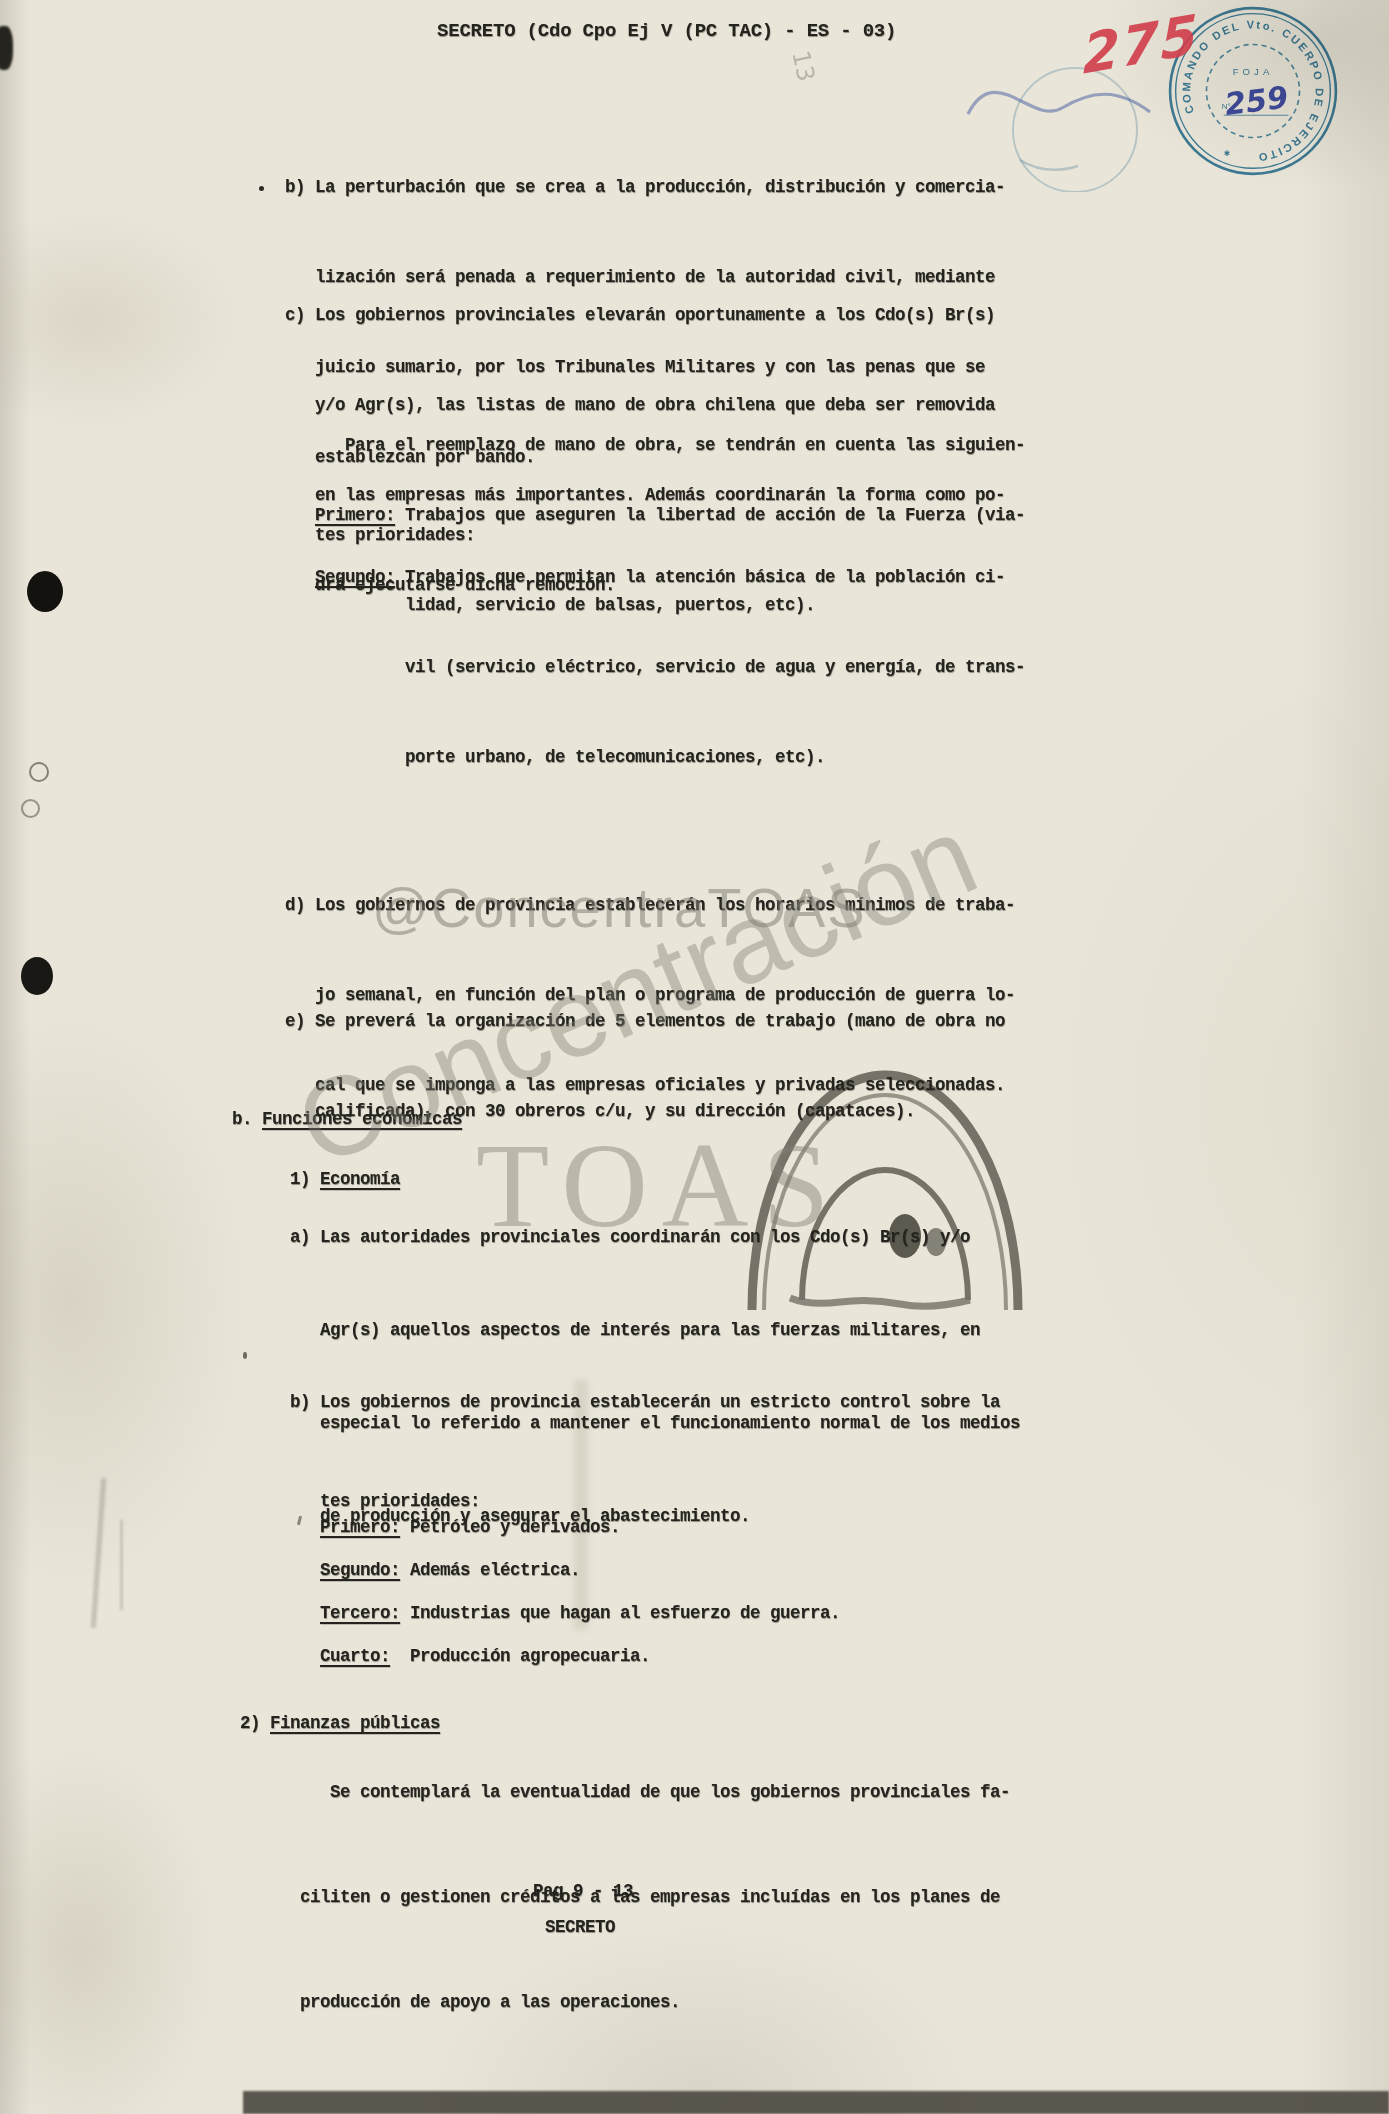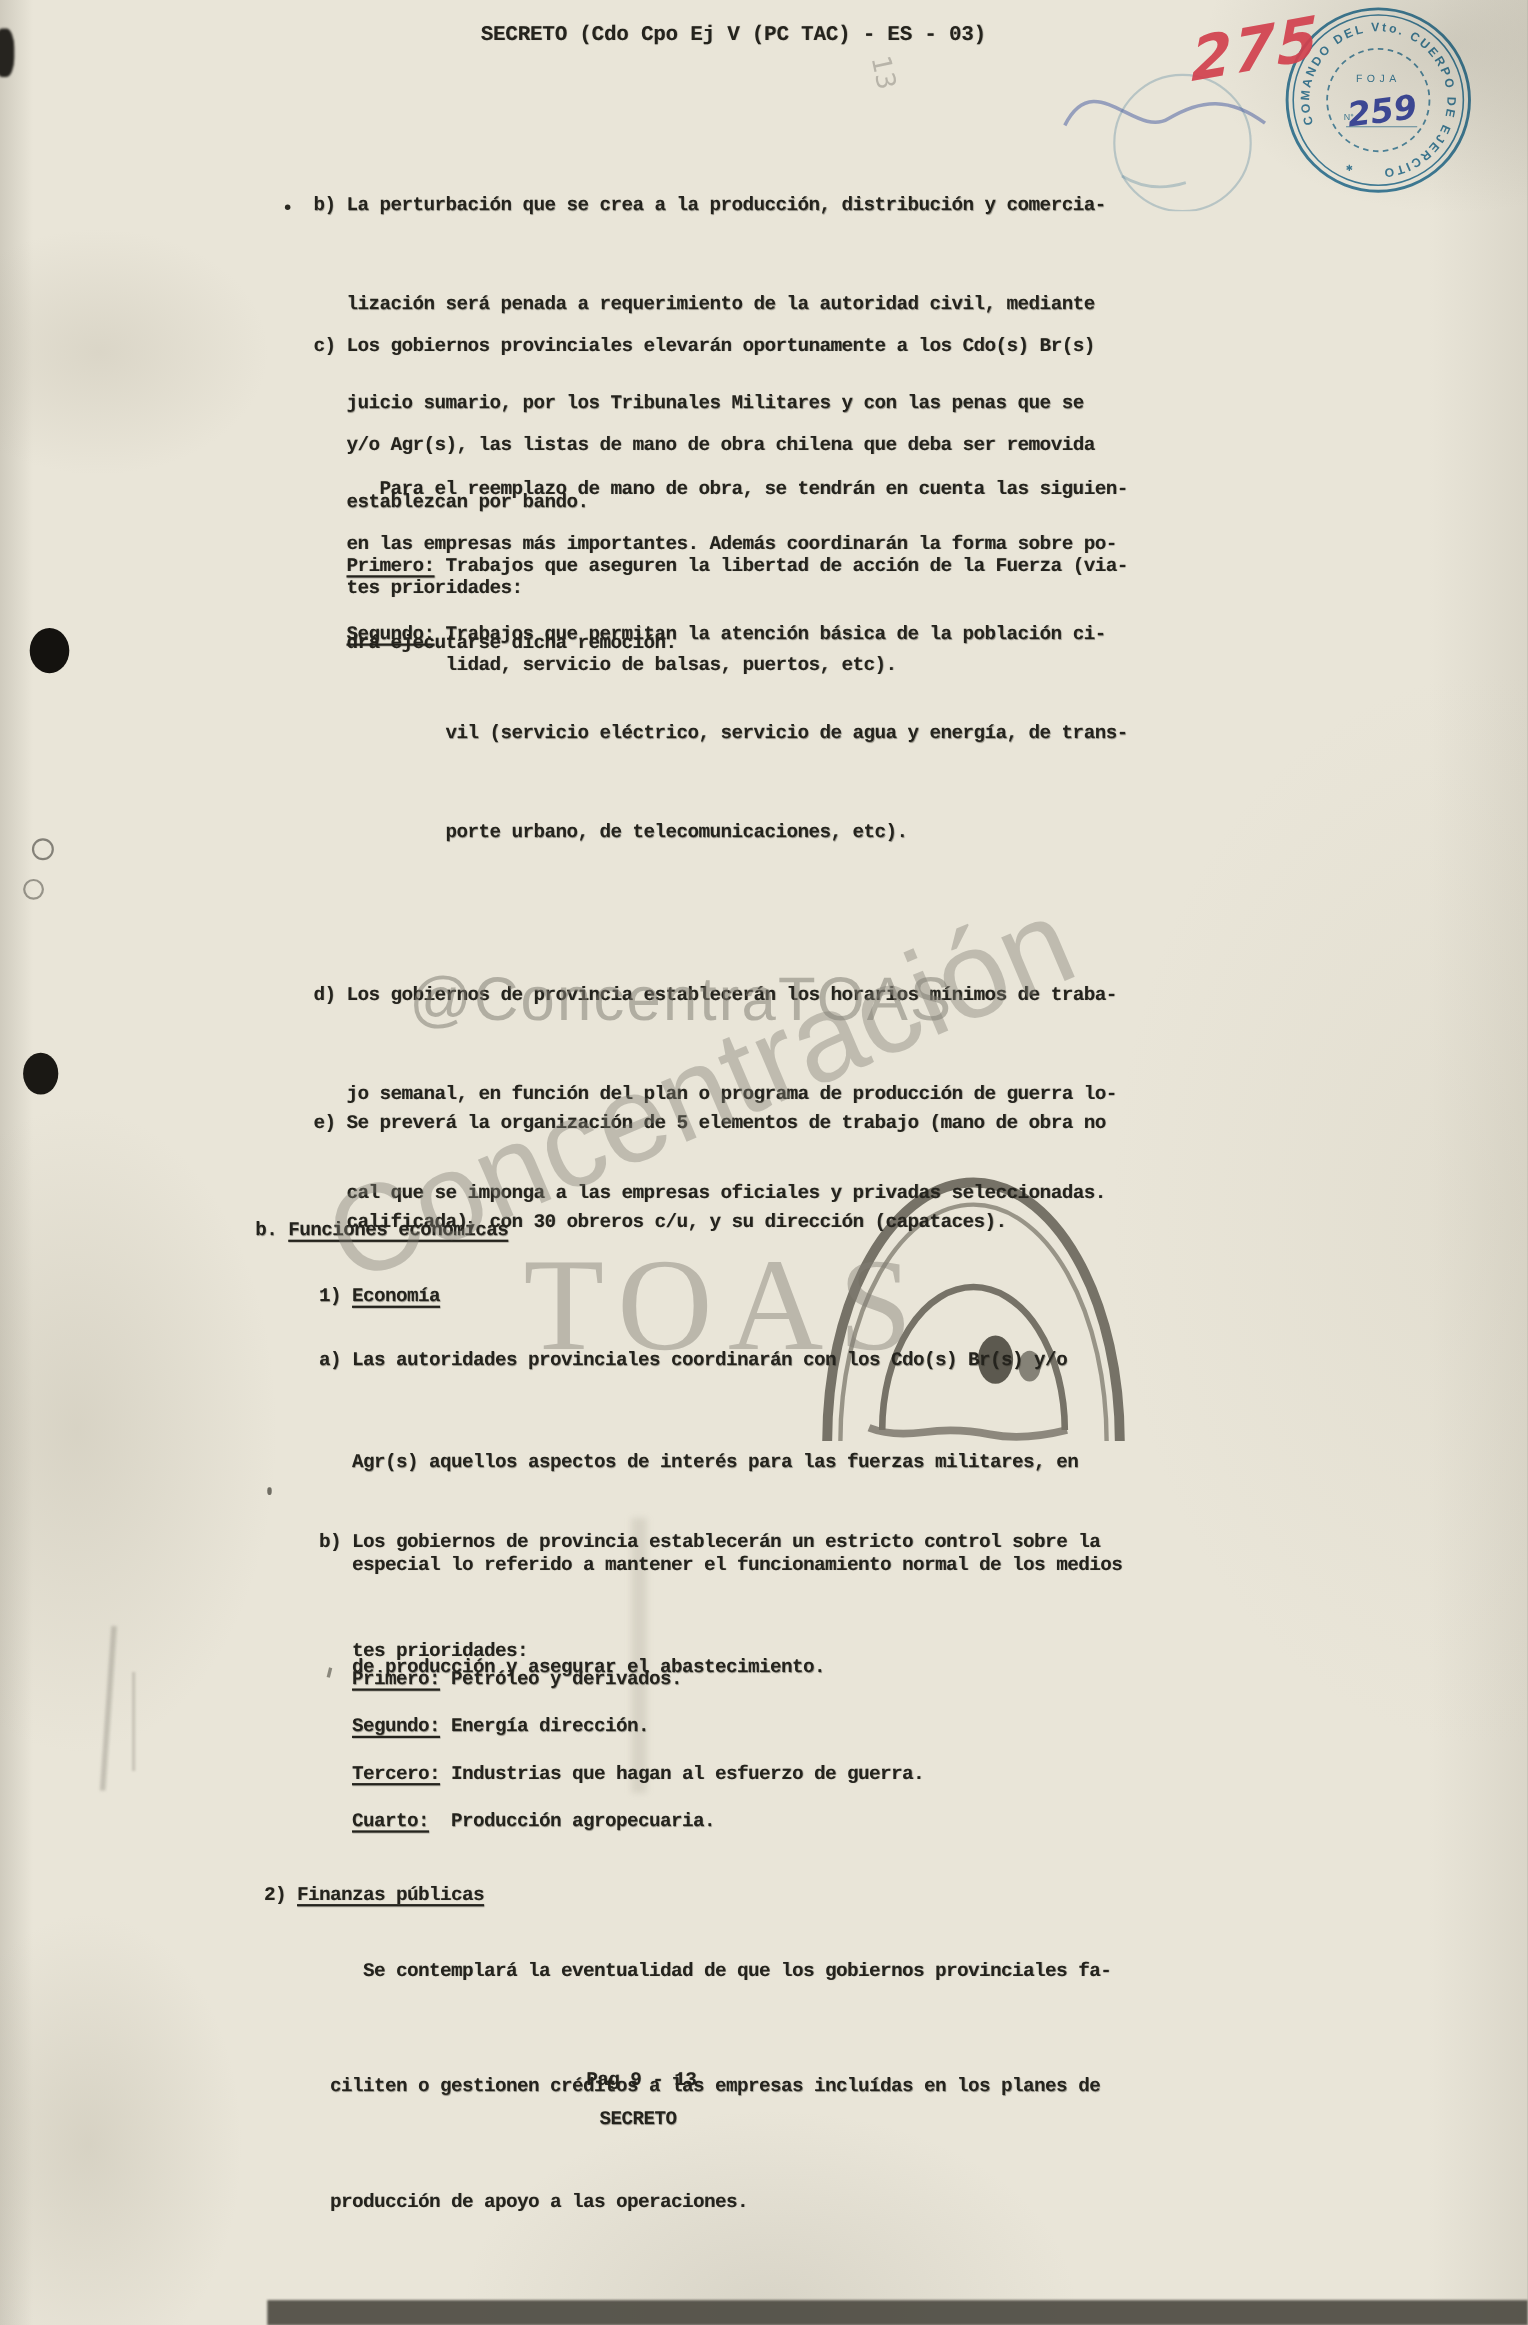--- a/index.html
+++ b/index.html
@@ -75,21 +75,21 @@
   <div class="tw" style="left:285px;top:112px;">
     <div>b) La perturbación que se crea a la producción, distribución y comercia-</div>
     <div>   lización será penada a requerimiento de la autoridad civil, mediante</div>
     <div>   juicio sumario, por los Tribunales Militares y con las penas que se</div>
     <div>   establezcan por bando.</div>
   </div>
 
   <div class="tw" style="left:285px;top:240px;">
     <div>c) Los gobiernos provinciales elevarán oportunamente a los Cdo(s) Br(s)</div>
     <div>   y/o Agr(s), las listas de mano de obra chilena que deba ser removida</div>
-    <div>   en las empresas más importantes. Además coordinarán la forma sobre po-</div>
+    <div>   en las empresas más importantes. Además coordinarán la forma como po-</div>
     <div>   drá ejecutarse dicha remoción.</div>
   </div>
 
   <div class="tw" style="left:315px;top:370px;">
     <div>   Para el reemplazo de mano de obra, se tendrán en cuenta las siguien-</div>
     <div>tes prioridades:</div>
   </div>
 
   <div class="tw" style="left:315px;top:440px;">
     <div><span class="ul">Primero:</span><span> Trabajos que aseguren la libertad de acción de la Fuerza (via-</span></div>
@@ -131,21 +131,21 @@
 
   <div class="tw" style="left:290px;top:1320px;line-height:33px;">
     <div>b) Los gobiernos de provincia establecerán un estricto control sobre la</div>
     <div>   tes prioridades:</div>
   </div>
 
   <div class="tw" style="left:320px;top:1452px;">
     <div><span class="ul">Primero:</span><span> Petróleo y derivados.</span></div>
   </div>
   <div class="tw" style="left:320px;top:1495px;">
-    <div><span class="ul">Segundo:</span><span> Energía dirección.</span></div>
+    <div><span class="ul">Segundo:</span><span> Además eléctrica.</span></div>
   </div>
   <div class="tw" style="left:320px;top:1538px;">
     <div><span class="ul">Tercero:</span><span> Industrias que hagan al esfuerzo de guerra.</span></div>
   </div>
   <div class="tw" style="left:320px;top:1581px;">
     <div><span class="ul">Cuarto:</span><span>  Producción agropecuaria.</span></div>
   </div>
 
   <div class="tw" style="left:240px;top:1648px;">
     <div><span>2) </span><span class="ul">Finanzas públicas</span></div>

